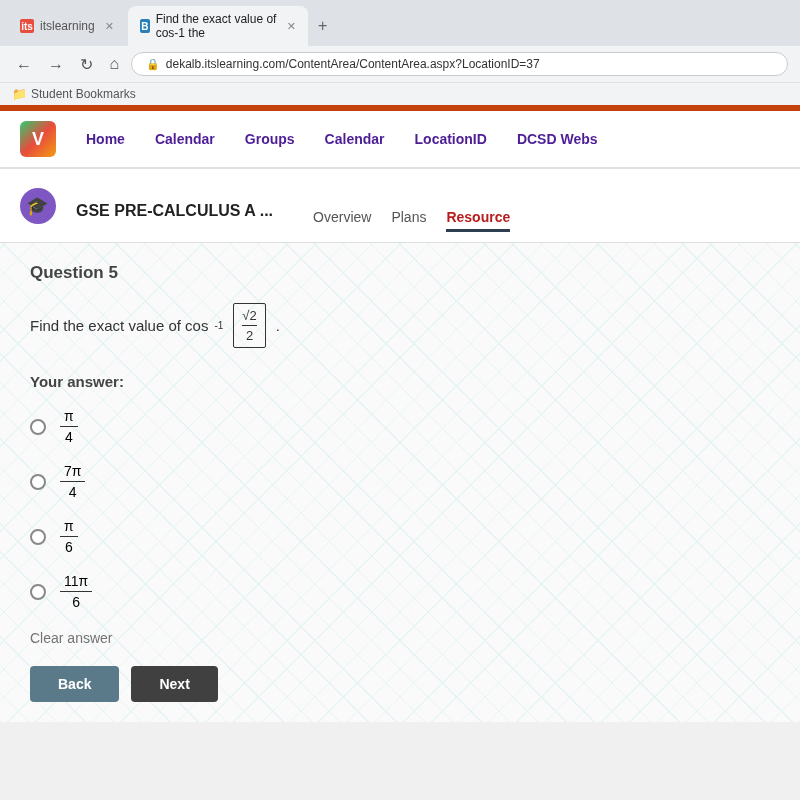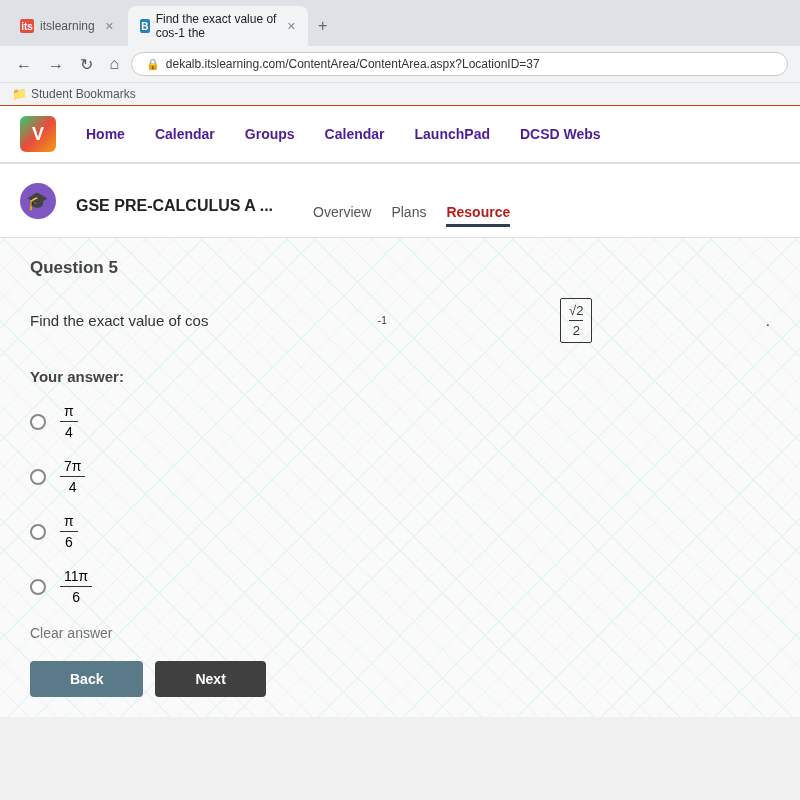--- a/index.html
+++ b/index.html
@@ -8,21 +8,21 @@
       background: #f0f0f0;
       width: 800px;
       height: 800px;
       overflow: hidden;
       position: relative;
     }
 
     
     .browser-chrome {
       background: #f1f3f4;
-      border-bottom: 1px solid #c2410c;
+      border-bottom: 6px solid #c2410c;
     }
 
     .tab-bar {
       display: flex;
       align-items: center;
       background: #dee1e6;
       padding: 6px 8px 0;
       gap: 2px;
     }
 
@@ -234,21 +234,20 @@
 
     .question-text {
       font-size: 15px;
       color: #333;
       margin-bottom: 25px;
       position: relative;
       z-index: 1;
       display: flex;
       align-items: center;
       gap: 6px;
-      justify-content: space-between;
     }
 
     .fraction-box {
       display: inline-flex;
       flex-direction: column;
       align-items: center;
       border: 1px solid #333;
       padding: 4px 8px;
       border-radius: 2px;
       margin: 0 4px;
@@ -327,21 +326,21 @@
     }
 
     .button-row {
       display: flex;
       gap: 12px;
       position: relative;
       z-index: 1;
     }
 
     .btn {
-      padding: 10px 40px;
+      padding: 10px 28px;
       border: none;
       border-radius: 4px;
       font-size: 14px;
       font-weight: 600;
       cursor: pointer;
       color: white;
     }
 
     .btn-back {
       background: #5a7a8a;
@@ -393,21 +392,21 @@
 </div>
 
 <div class="app-nav">
   <div class="app-logo">
     <span>V</span>
   </div>
   <span class="nav-item">Home</span>
   <span class="nav-item">Calendar</span>
   <span class="nav-item">Groups</span>
   <span class="nav-item">Calendar</span>
-  <span class="nav-item">LaunchPad</span>
+  <span class="nav-item">LocationID</span>
   <span class="nav-item">DCSD Webs</span>
 </div>
 
 <div class="course-header">
   <div class="course-icon">🎓</div>
   <span class="course-title">GSE PRE-CALCULUS A ...</span>
   <div class="course-nav">
     <span class="course-nav-item">Overview</span>
     <span class="course-nav-item">Plans</span>
     <span class="course-nav-item active">Resource</span>

